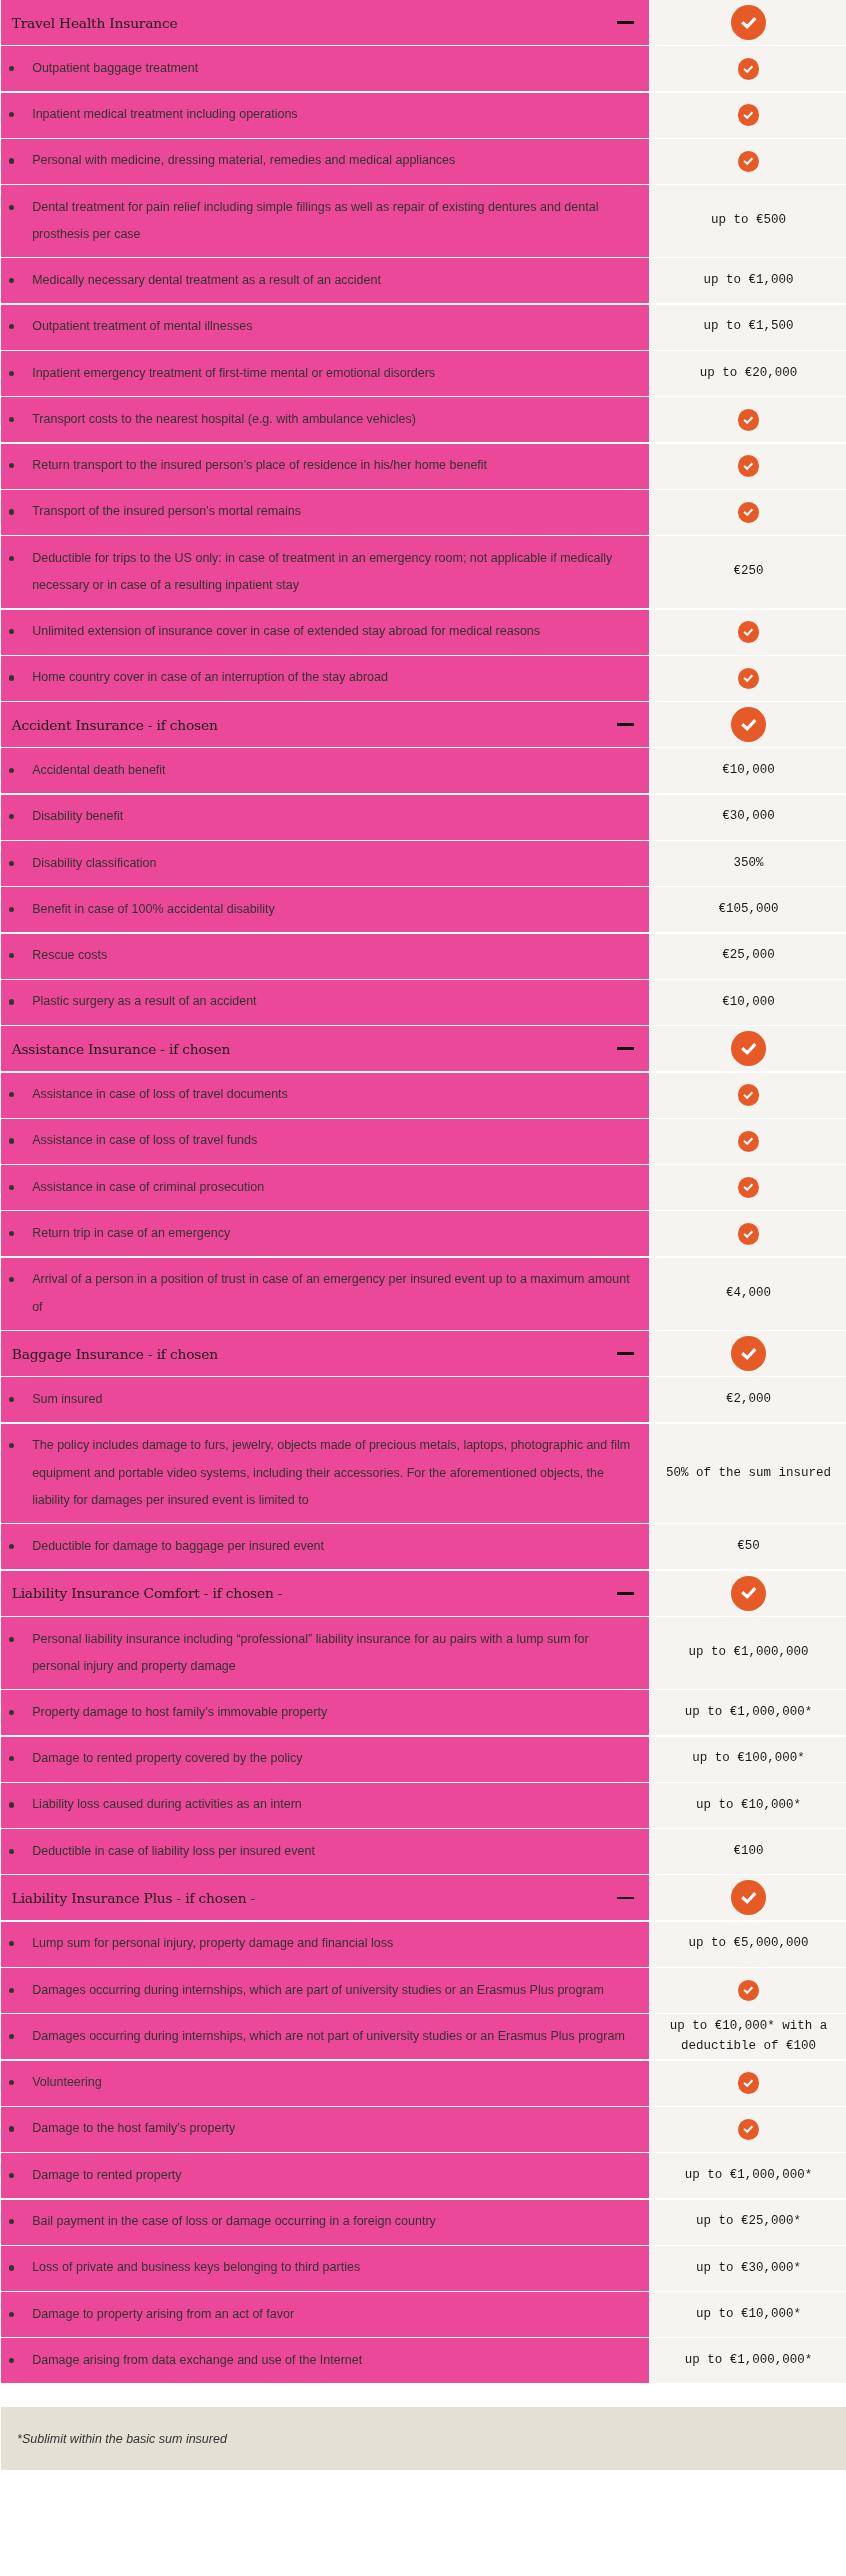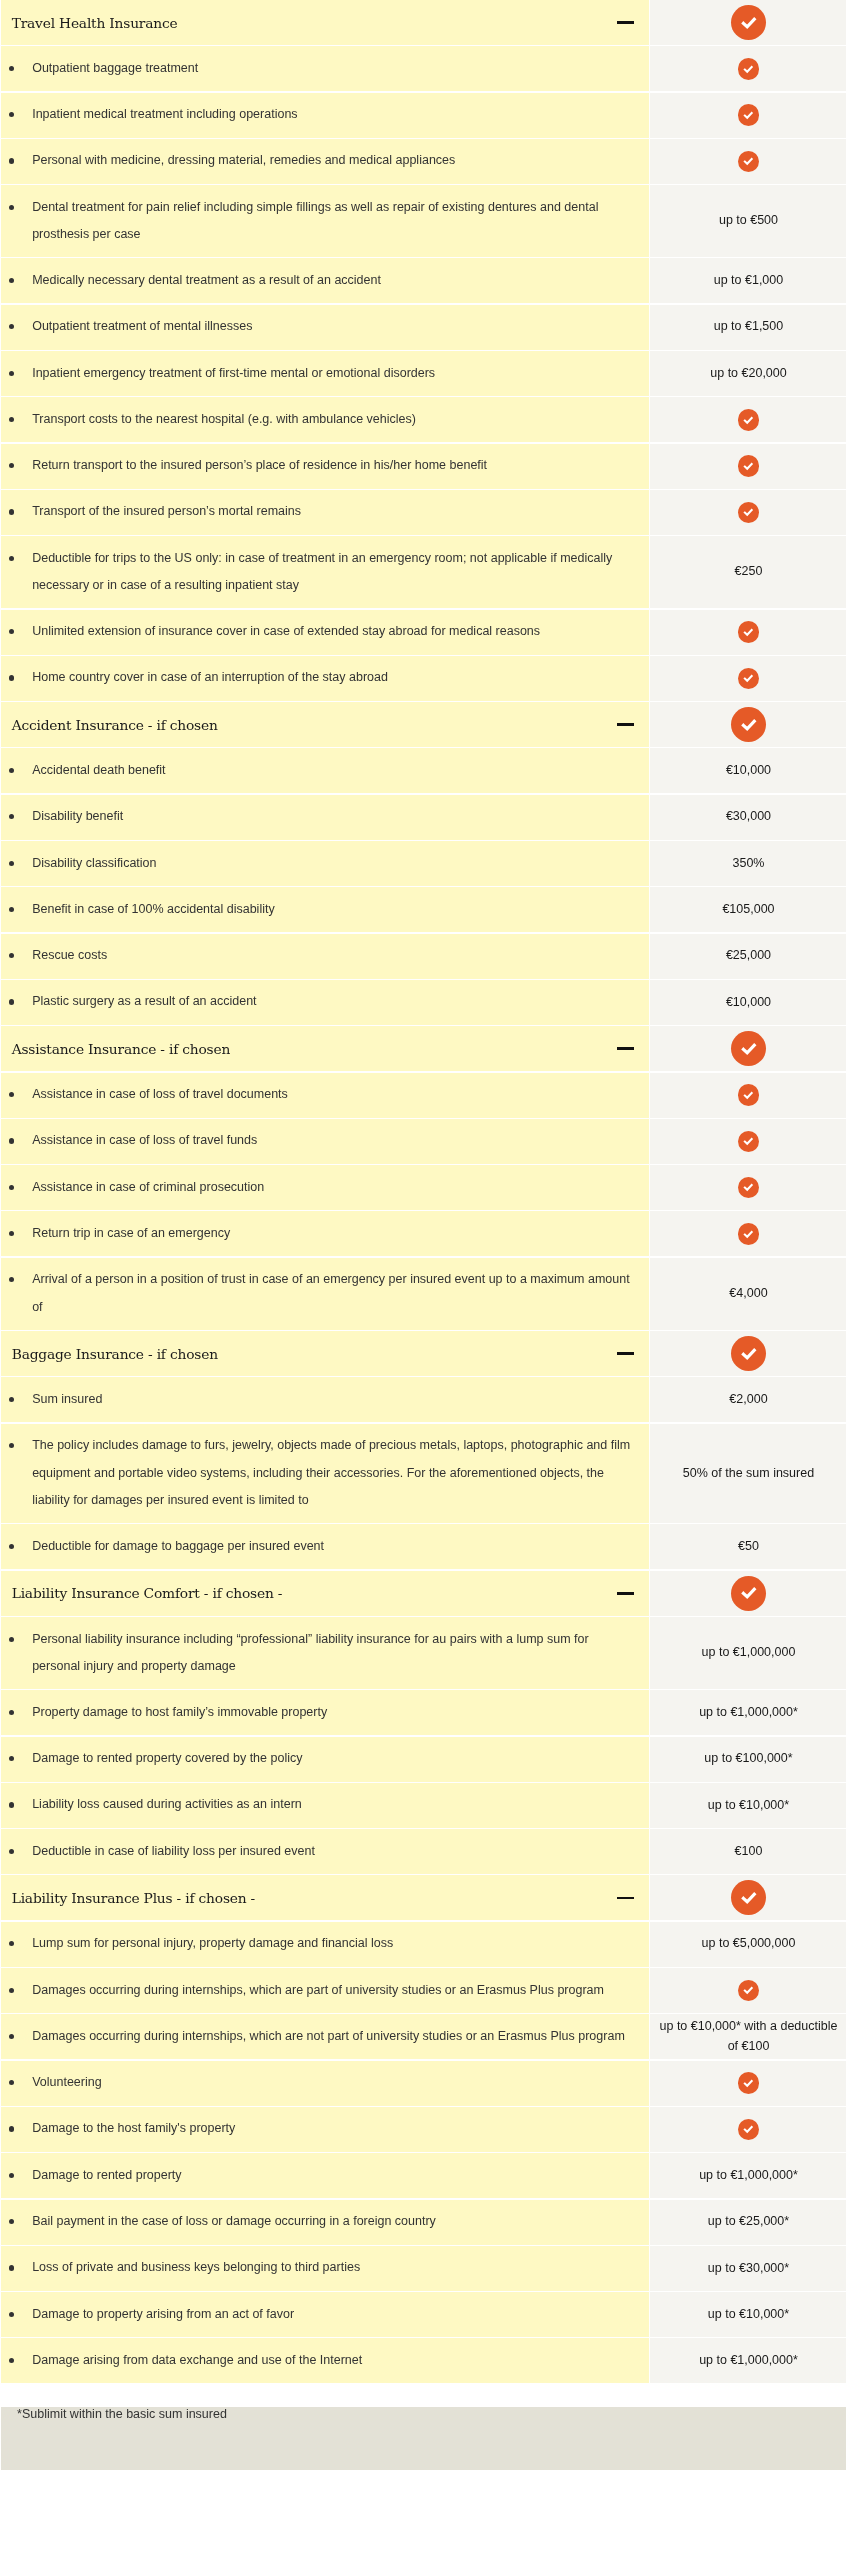--- a/index.html
+++ b/index.html
@@ -1,30 +1,30 @@
 <!DOCTYPE html>
 <html style="font-size:10.5px"><head>
 <meta charset="utf-8">
 <style>
   html, body { margin: 0; padding: 0; background: #ffffff; }
   body { width: 847px; font-family: "Liberation Sans", "DejaVu Sans", sans-serif; }
   .table { width: 847px; }
   .row { display: flex; margin-bottom: 1.3px; }
-  .left { width: 648px; margin-left: 0.7px; background: #fef9c3; display: flex; align-items: center; padding: 8.5px 0; box-sizing: border-box; min-height: 45px; }
-  .right { width: 197px; margin-left: 1.3px; background: #f5f4f0; display: flex; align-items: center; justify-content: center; text-align: center; color: #1a1a1a; font-size: 12.5px; line-height: 19.7px; padding: 0 3.9px; box-sizing: border-box; }
+  .left { width: 648px; margin-left: 0.7px; background: #ec4899; display: flex; align-items: center; padding: 8.5px 0; box-sizing: border-box; min-height: 45px; }
+  .right { width: 197px; margin-left: 1.3px; background: #f5f4f0; display: flex; align-items: center; justify-content: center; text-align: center; color: #1a1a1a; font-size: 12.5px; line-height: 19.7px; padding: 0 3.9px; box-sizing: border-box; font-family: Liberation Mono, monospace; }
   .section .left { padding-left: 11px; padding-right: 14.4px; justify-content: space-between; }
   .section-title { font-family: "DejaVu Serif", "Liberation Serif", serif; font-size: 13.8px; color: #1a1a1a; letter-spacing: -0.2px; }
   .minus { width: 17px; height: 2.6px; background: #111; display: inline-block; }
   .item .left { padding-left: 7.9px; padding-right: 14.4px; align-items: flex-start; }
   .bullet { width: 5.2px; height: 5.2px; border-radius: 50%; background: #333; flex: 0 0 5.2px; margin-top: 11px; margin-right: 18.4px; }
   .item-text { font-size: 12.5px; line-height: 27.5px; color: #333; }
   .item .left .item-text { margin-top: 0; }
   .check-lg { width: 35px; height: 35px; border-radius: 50%; background: #e55a27; display: flex; align-items: center; justify-content: center; }
   .check-sm { width: 21.6px; height: 21.6px; border-radius: 50%; background: #e55a27; display: flex; align-items: center; justify-content: center; }
-  .footer { margin-top: 24px; margin-left: 0.7px; width: 846px; height: 63px; background: #e3e1d6; display: flex; padding-left: 16.4px; box-sizing: border-box; font-size: 12.5px; color: #333; }
+  .footer { margin-top: 24px; margin-left: 0.7px; width: 846px; height: 63px; background: #e3e1d6; display: flex; align-items: center; padding-left: 16.4px; box-sizing: border-box; font-size: 12.5px; color: #333; font-style: italic; }
 </style>
 </head>
 <body>
 
 <div class="table" id="table">
     <div class="row section">
     <div class="left">
       <span class="section-title">Travel Health Insurance</span>
       <span class="minus"></span>
     </div>

